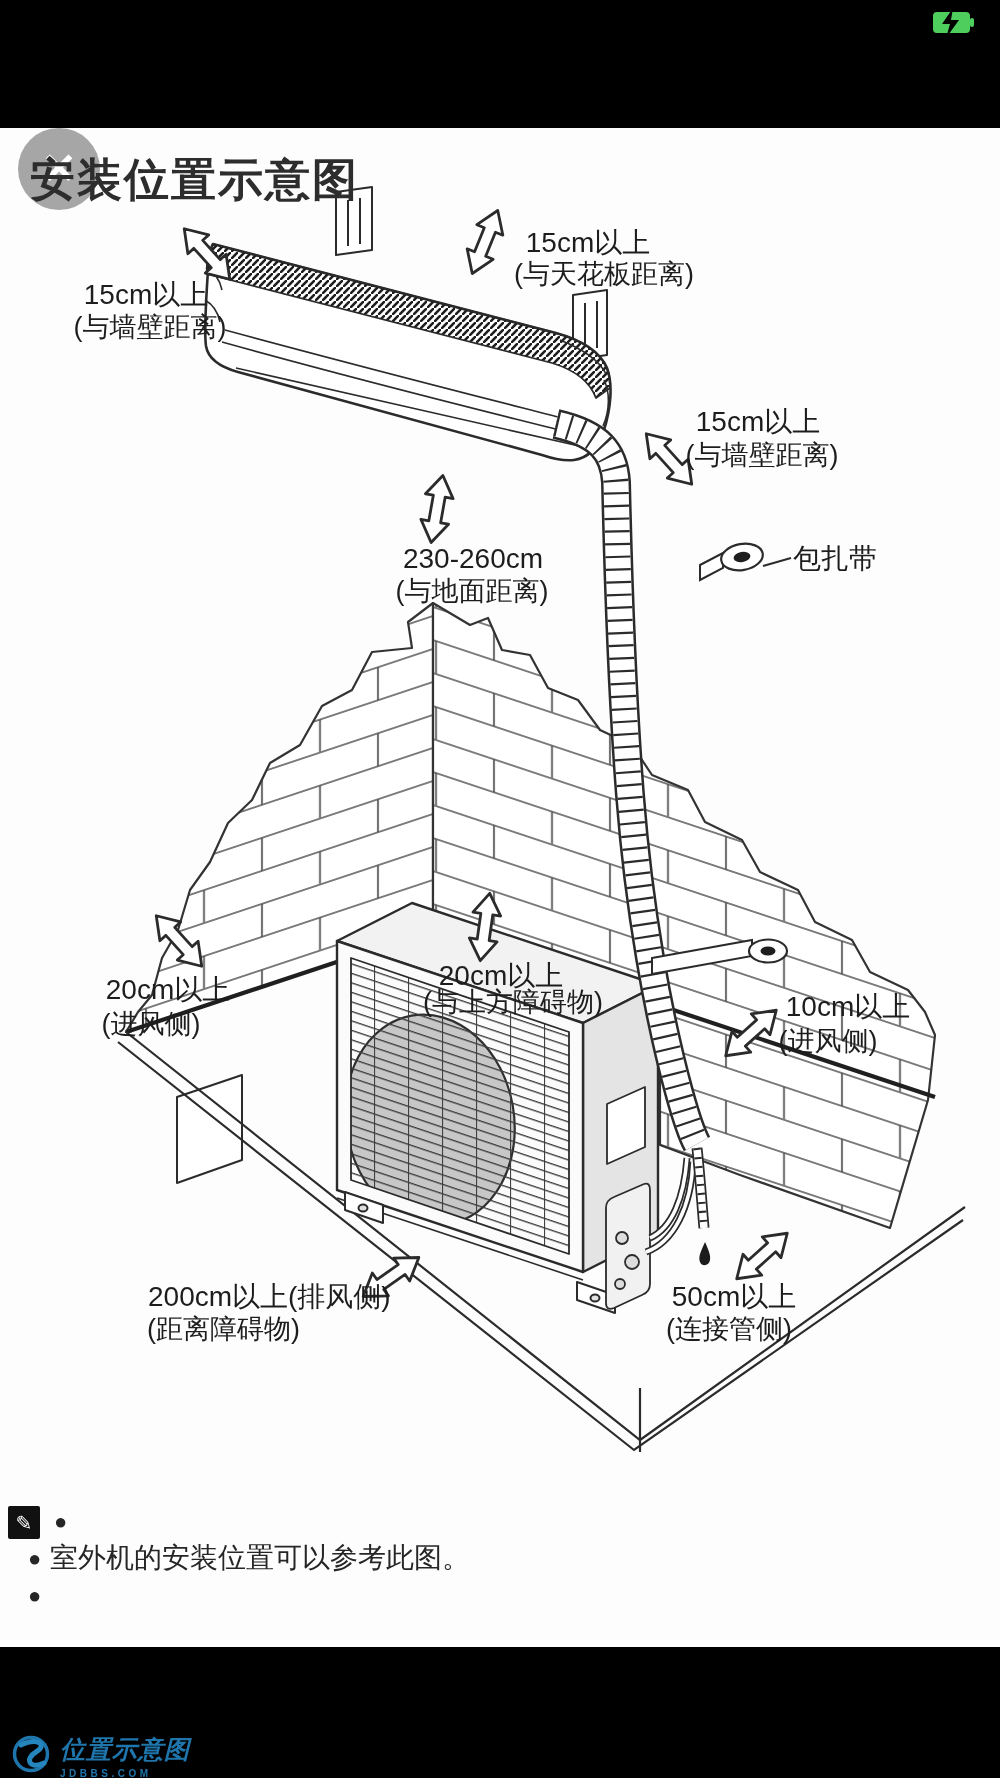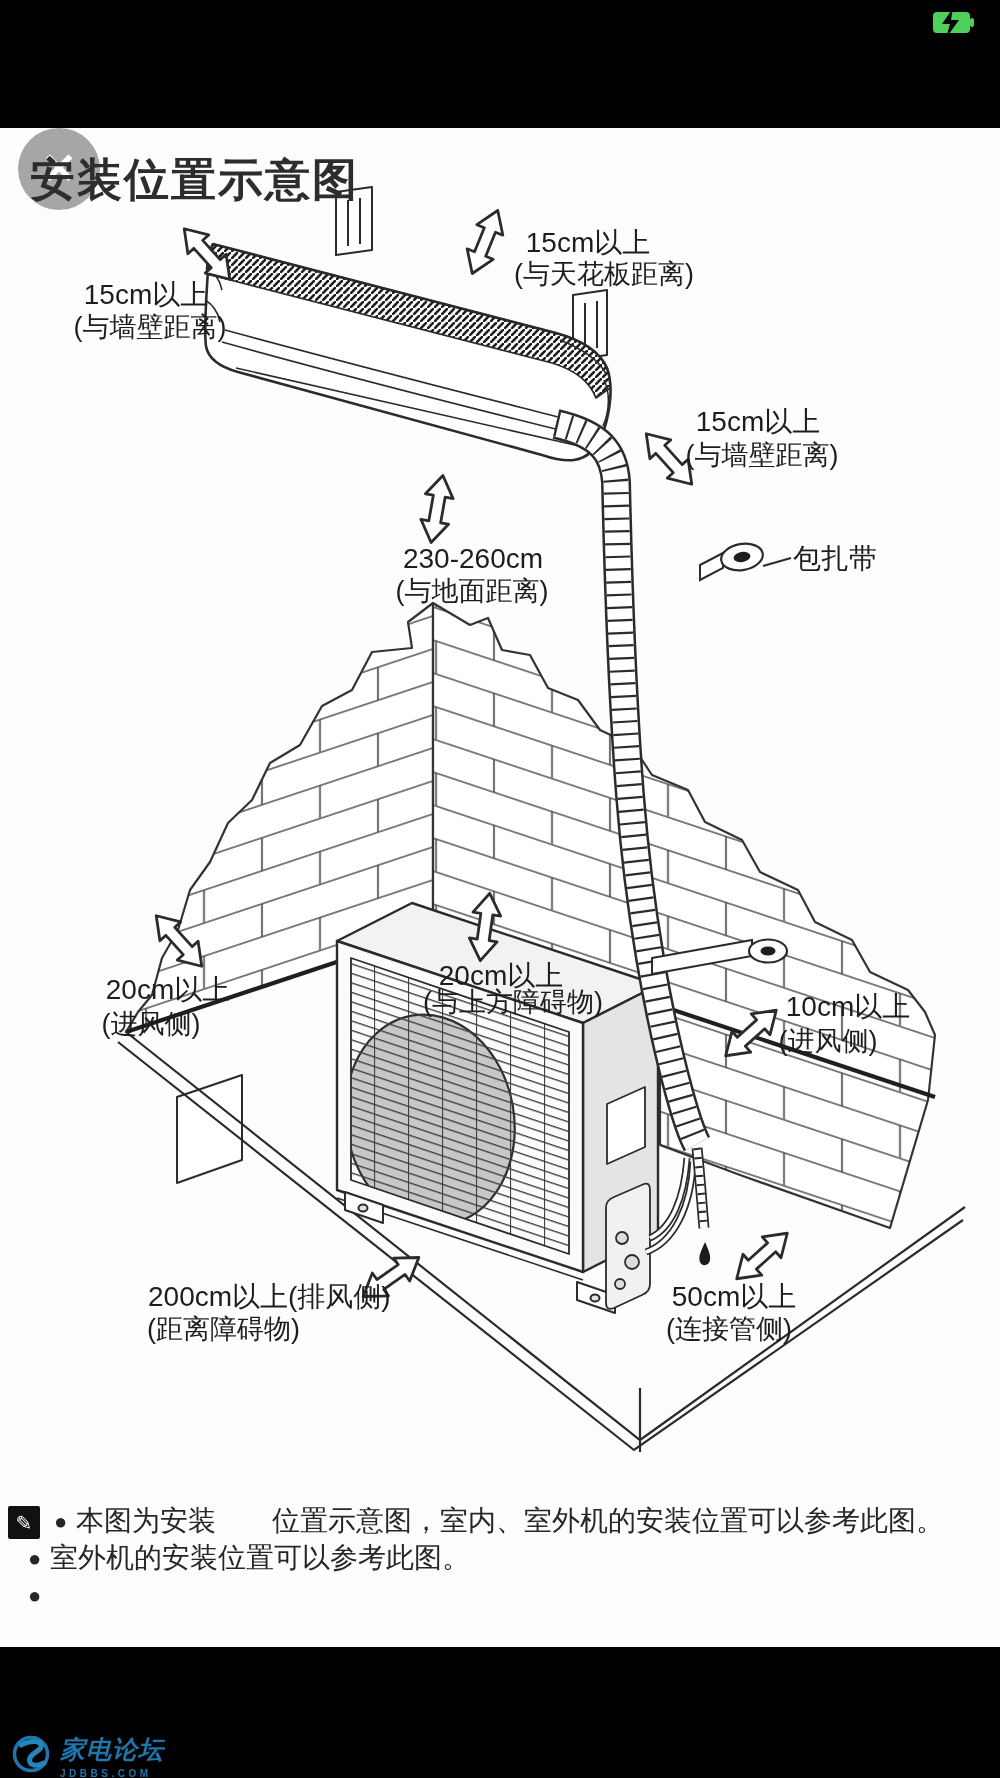--- a/index.html
+++ b/index.html
@@ -213,36 +213,35 @@
       <text class="lbl lbl2" x="147" y="1338">(距离障碍物)</text>
       <text class="lbl" x="734" y="1306" text-anchor="middle">50cm以上</text>
       <text class="lbl lbl2" x="729" y="1338" text-anchor="middle">(连接管侧)</text>
     </g>
   </svg>
 
   <div class="notes">
     <div class="note-row">
       <span class="pencil">✎</span>
       <span class="bullet">●</span>
-      <span>本图为安装　　位置示意图，室内、室外机的安装位置可以参考此图。</span>
     </div>
     <div class="note-row">
       <span class="bullet">●</span>
       <span>室外机的安装位置可以参考此图。</span>
     </div>
     <div class="note-row">
       <span class="bullet">●</span>
     </div>
   </div>
 
   <div class="footerbar"></div>
   <div class="logo">
     <svg width="44" height="42" viewBox="0 0 44 42">
       <circle cx="21" cy="21" r="16.5" fill="none" stroke="#1f76ac" stroke-width="3.5"></circle>
       <path d="M11,12 C28,4 38,12 26,19 C14,26 20,37 34,30" fill="none" stroke="#2585bd" stroke-width="5" stroke-linecap="round"></path>
     </svg>
     <div class="logo-texts">
-      <div class="logo-name" style="color:#1f76ac">家电论坛</div>
+      <div class="logo-name" style="color:#1f76ac">位置示意图</div>
       <div class="logo-sub" style="color:#1f76ac">JDBBS.COM</div>
     </div>
   </div>
 
 </div>
 
 </body></html>

